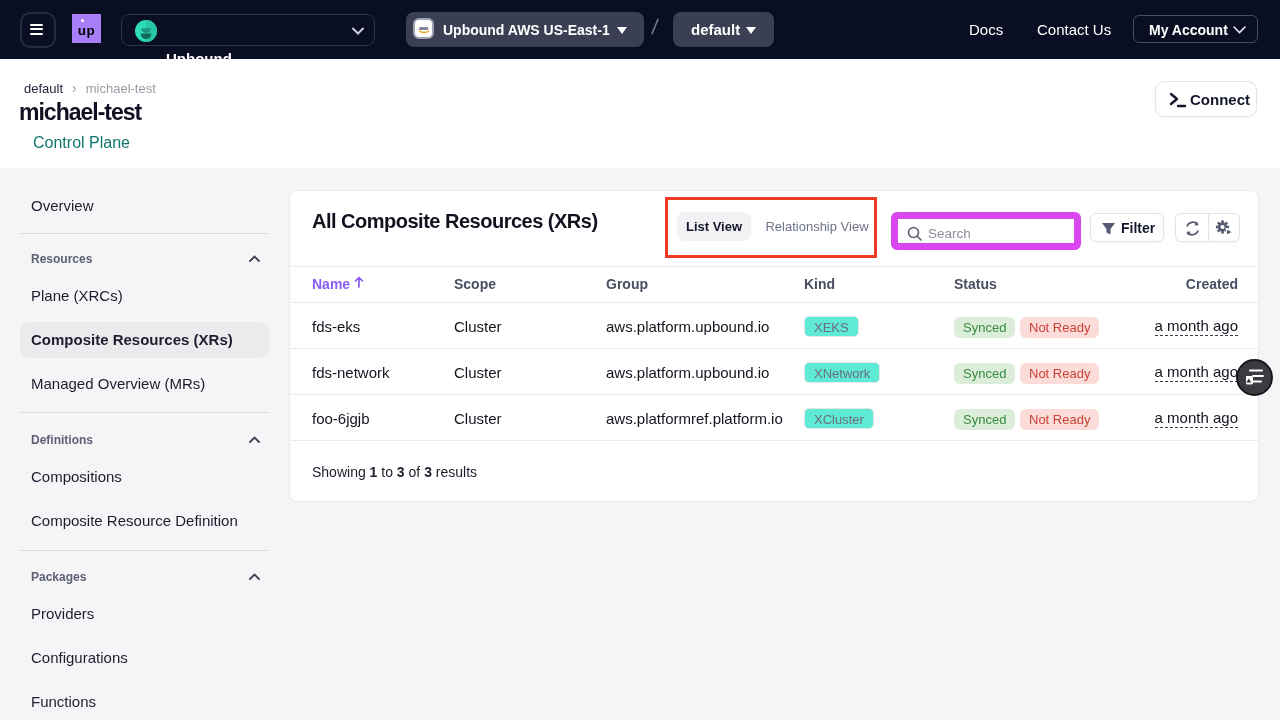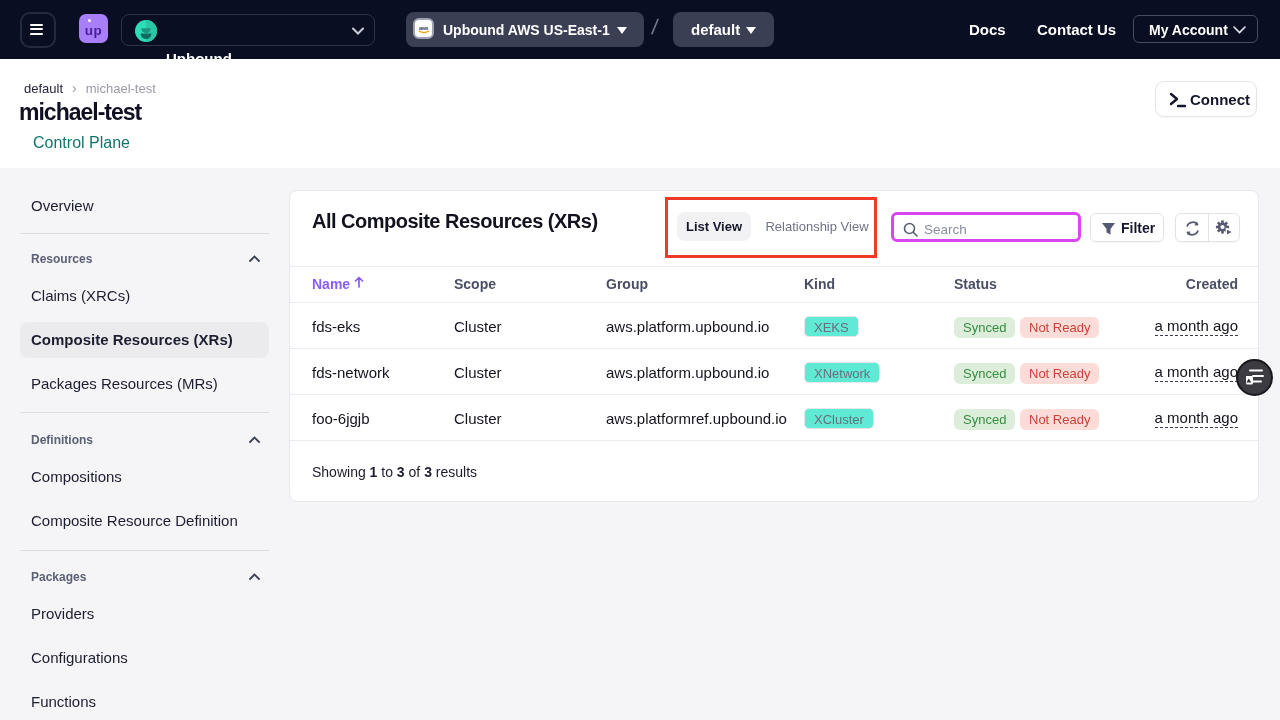--- a/index.html
+++ b/index.html
@@ -4,33 +4,33 @@
 <style>
 * { margin:0; padding:0; box-sizing:border-box; }
 html,body { width:1280px; height:720px; overflow:hidden; }
 body { font-family:"Liberation Sans", sans-serif; background:#f5f5f7; position:relative; }
 .abs { position:absolute; }
 
 
 #topbar { position:absolute; left:0; top:0; width:1280px; height:59px; background:#0a0e23; }
 #hamburger { position:absolute; left:20px; top:12px; width:36px; height:36px; border:2px solid #262a3f; border-radius:10px; }
 #hamburger .ln { position:absolute; left:8px; width:13px; height:2.3px; background:#fff; border-radius:2px; }
-#logo { position:absolute; left:79px; top:14px; width:29px; height:29px; background:#a87ff8; border-radius:7px; color:#4c1d95; font-weight:bold; }
+#logo { position:absolute; left:72px; top:14px; width:29px; height:29px; background:#a87ff8; border-radius:0; color:#000000; font-weight:bold; }
 #logo .uptxt { position:absolute; left:0; right:0; top:9px; text-align:center; font-size:13.5px; letter-spacing:0.5px; }
 #logo .dot { position:absolute; left:8.5px; top:5px; width:3px; height:3px; background:#fff; border-radius:50%; }
 #sel1 { position:absolute; left:121px; top:14px; width:254px; height:32px; border:1px solid #2e3349; border-radius:8px; }
 #sel1 .txt { position:absolute; left:44px; top:7px; color:#fff; font-weight:bold; font-size:15px;margin-top:28px; }
 .pillgray { position:absolute; top:12px; height:35px; background:#3a3f54; border-radius:8px; color:#fff; font-weight:bold; font-size:15px; }
 #pill2 { left:406px; width:238px; }
 #pill2 .txt { position:absolute; left:37px; top:10px; font-size:14px; }
 #pill3 { left:673px; width:101px; }
 #pill3 .txt { position:absolute; left:18px; top:9px; }
 .caret { position:absolute; top:15px; width:0; height:0; border-left:5.5px solid transparent; border-right:5.5px solid transparent; border-top:7px solid #fff; }
 #slash { position:absolute; left:652px; top:15px; color:#787d92; font-size:21px; font-weight:400; transform:skewX(-8deg); }
-.navlink { position:absolute; top:21px; color:#fff; font-weight:bold; font-size:15px; }
+.navlink { position:absolute; top:21px; color:#fff; font-weight:normal; font-size:15px; }
 #account { position:absolute; left:1133px; top:15px; width:125px; height:28px; border:1px solid #474c63; border-radius:6px; }
 #account .txt { position:absolute; left:15px; top:6px; color:#fff; font-weight:bold; font-size:14px; }
 
 
 #header { position:absolute; left:0; top:59px; width:1280px; height:109px; background:#fff; }
 #crumbs { position:absolute; left:24px; top:21px; font-size:13px; color:#23233a; }
 #crumbs .sep { color:#9b9ba6; margin:0 9px; font-size:14px; }
 #crumbs .cur { color:#9b9ba6; }
 #title { position:absolute; left:19px; top:39.5px; font-size:23px; font-weight:bold; color:#101022; letter-spacing:-1px; }
 #subtitle { position:absolute; left:33px; top:75px; font-size:16px; color:#0f766e; }
@@ -43,21 +43,21 @@
 .sbdiv { position:absolute; left:20px; width:249px; height:1px; background:#dcdce2; }
 .sblabel { position:absolute; left:31px; font-size:12px; font-weight:bold; color:#5c6075; }
 .sbchev { position:absolute; left:248px; }
 
 
 #card { position:absolute; left:289px; top:190px; width:970px; height:312px; background:#fff; border:1px solid #e7e7ec; border-radius:8px; }
 #cardtitle { position:absolute; left:22px; top:18.5px; font-size:20px; font-weight:bold; color:#12121f; letter-spacing:-0.5px; }
 #redbox { position:absolute; left:375px; top:6px; width:212px; height:61px; border:3.5px solid #ef3b26; }
 #listview { position:absolute; left:387px; top:21px; width:74px; height:29px; background:#f2f2f5; border-radius:8px; text-align:center; line-height:29px; font-size:13px; font-weight:bold; color:#14172c; }
 #relview { position:absolute; left:467px; top:21px; width:120px; height:29px; text-align:center; line-height:29px; font-size:13px; font-weight:normal; color:#6f7389; }
-#search { position:absolute; left:601px; top:21px; width:190px; height:30px; border:3px solid #d946ef; border-radius:6px; }
+#search { position:absolute; left:601px; top:21px; width:190px; height:38px; border:7px solid #d946ef; border-radius:6px; }
 #search .ph { position:absolute; left:30px; top:7px; font-size:13.5px; color:#8a8e9e; }
 #filter { position:absolute; left:800px; top:22px; width:74px; height:29px; border:1px solid #e2e2e8; border-radius:6px; box-shadow:0 1px 2px rgba(0,0,0,0.04); }
 #filter .txt { position:absolute; left:30px; top:6px; font-size:14px; font-weight:bold; color:#14172c; }
 #icongrp { position:absolute; left:885px; top:22px; width:65px; height:29px; border:1px solid #e2e2e8; border-radius:6px; box-shadow:0 1px 2px rgba(0,0,0,0.04); }
 #icongrp .mid { position:absolute; left:32px; top:0; width:1px; height:27px; background:#e2e2e8; }
 
 
 .tdiv { position:absolute; left:0; width:968px; height:1px; background:#ebebef; }
 .th { position:absolute; top:85px; font-size:14px; font-weight:bold; color:#4a4e63; }
 .trow { position:absolute; left:0; width:968px; height:46px; }
@@ -139,23 +139,23 @@
   </div>
 </div>
 
 <div id="sidebar">
   <div class="sbitem" style="top:188px">Overview</div>
   <div class="sbdiv" style="top:233px"></div>
   <div class="sblabel" style="top:252px">Resources</div>
   <svg class="sbchev" style="top:254px" width="13" height="9" viewBox="0 0 13 9">
       <path d="M2 7 L6.5 2.5 L11 7" stroke="#3c4054" stroke-width="1.8" fill="none" stroke-linecap="round"></path>
     </svg>
-  <div class="sbitem" style="top:278px">Claims (XRCs)</div>
+  <div class="sbitem" style="top:278px">Plane (XRCs)</div>
   <div class="sbitem sel" style="top:322px">Composite Resources (XRs)</div>
-  <div class="sbitem" style="top:366px">Packages Resources (MRs)</div>
+  <div class="sbitem" style="top:366px">Managed Overview (MRs)</div>
   <div class="sbdiv" style="top:412px"></div>
   <div class="sblabel" style="top:433px">Definitions</div>
   <svg class="sbchev" style="top:435px" width="13" height="9" viewBox="0 0 13 9">
       <path d="M2 7 L6.5 2.5 L11 7" stroke="#3c4054" stroke-width="1.8" fill="none" stroke-linecap="round"></path>
     </svg>
   <div class="sbitem" style="top:459px">Compositions</div>
   <div class="sbitem" style="top:503px">Composite Resource Definition</div>
   <div class="sbdiv" style="top:550px"></div>
   <div class="sblabel" style="top:570px">Packages</div>
   <svg class="sbchev" style="top:572px" width="13" height="9" viewBox="0 0 13 9">
@@ -242,21 +242,21 @@
     <div class="kbadge">XNetwork</div>
     <div class="gbadge">Synced</div>
     <div class="rbadge">Not Ready</div>
     <div class="ago">a month ago</div>
   </div>
   <div class="tdiv" style="top:203px"></div>
 
   <div class="trow" style="top:203px">
     <div class="td" style="left:22px">foo-6jgjb</div>
     <div class="td" style="left:164px">Cluster</div>
-    <div class="td" style="left:316px">aws.platformref.upbound.io</div>
+    <div class="td" style="left:316px">aws.platformref.platform.io</div>
     <div class="kbadge">XCluster</div>
     <div class="gbadge">Synced</div>
     <div class="rbadge">Not Ready</div>
     <div class="ago">a month ago</div>
   </div>
   <div class="tdiv" style="top:249px"></div>
 
   <div id="showing">Showing <b>1</b> to <b>3</b> of <b>3</b> results</div>
 </div>
 

